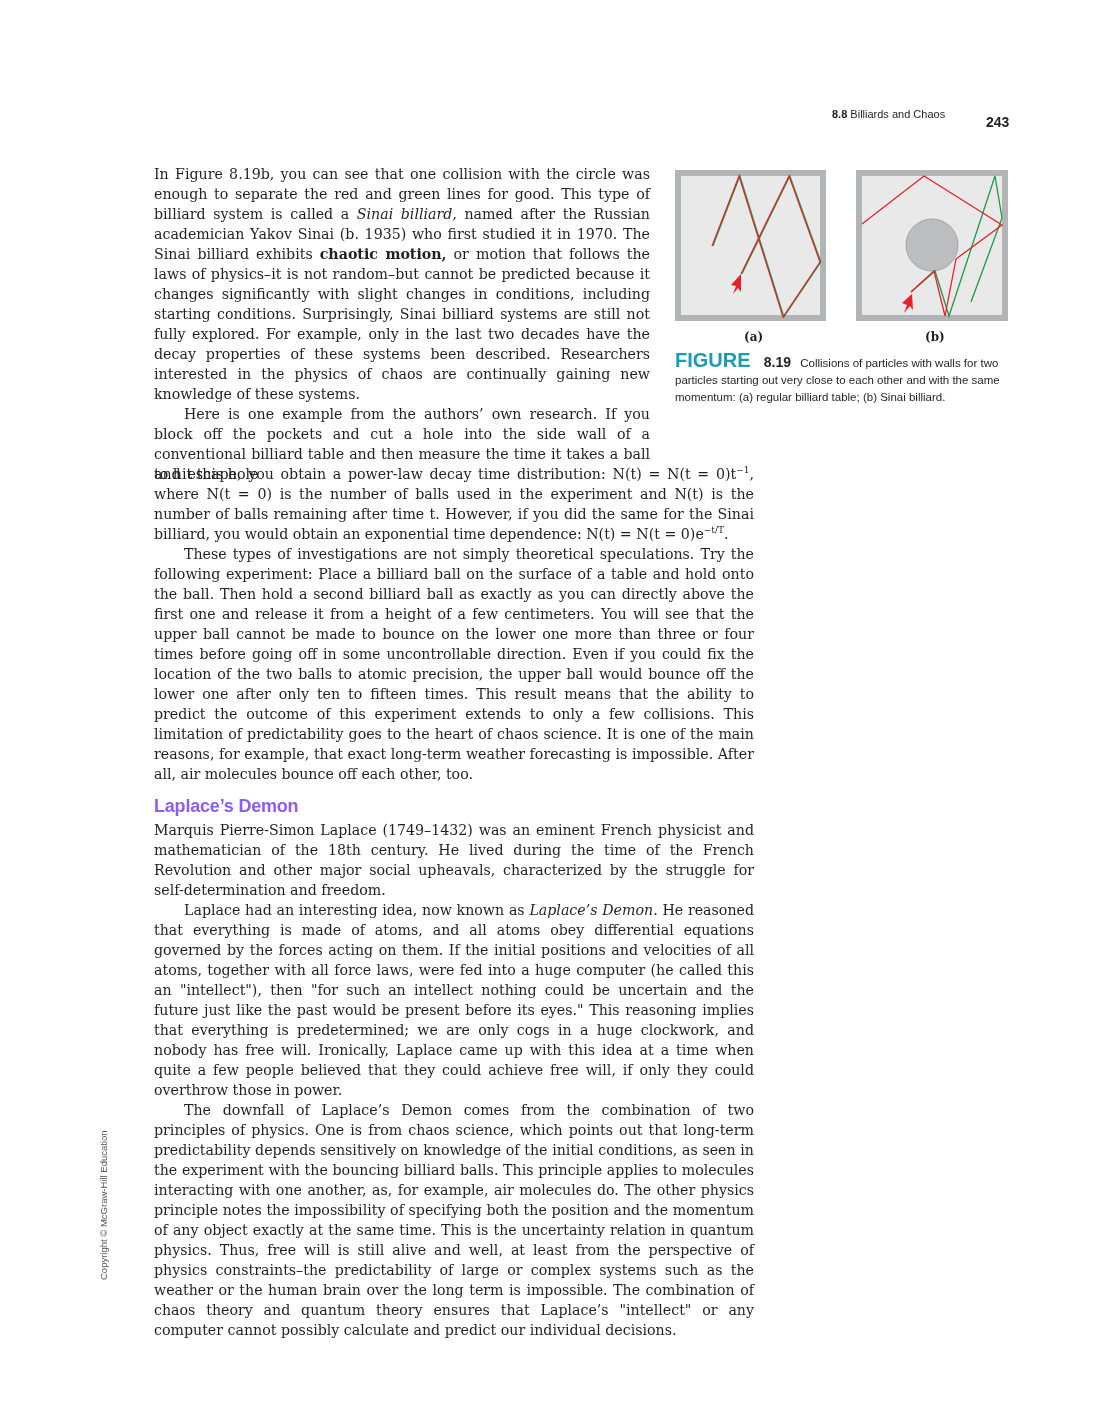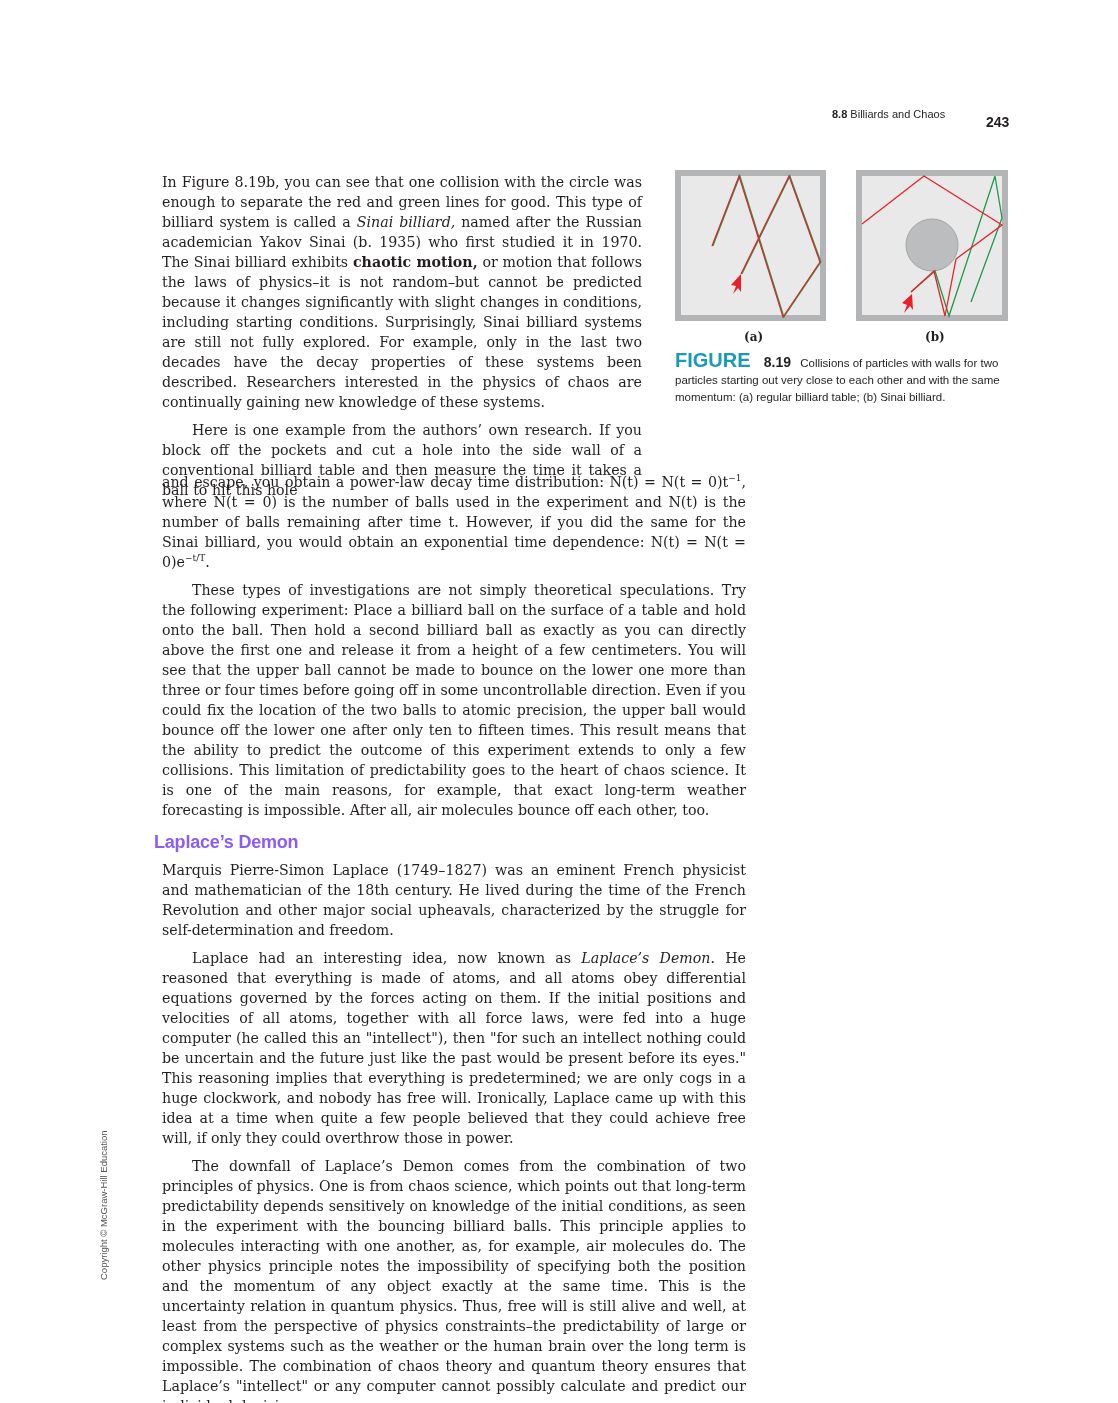--- a/index.html
+++ b/index.html
@@ -3,21 +3,21 @@
 <meta charset="utf-8">
 <style>
   html, body { margin:0; padding:0; }
   body { width:1118px; height:1403px; background:#ffffff; position:relative; overflow:hidden; color:#231f20; }
   .running-head { position:absolute; top:108px; left:832px; font-family:"Liberation Sans", sans-serif; font-size:11px; color:#231f20; }
   .running-head .sec { font-weight:bold; }
   .page-num { position:absolute; top:114px; left:986px; font-family:"Liberation Sans", sans-serif; font-size:14px; font-weight:bold; color:#231f20; }
   .body-text { font-family:"DejaVu Serif", serif; font-size:14.2px; line-height:20px; text-align:justify; color:#231f20; }
   .col-narrow { position:absolute; left:154px; top:164px; width:496px; }
   .col-wide { position:absolute; left:154px; top:464px; width:600px; }
-  .body-text p { margin:8px; }
+  .body-text p { margin:0; }
   .indent { text-indent:30px; }
   .body-text b { font-weight:bold; }
   .section-head { font-family:"Liberation Sans", sans-serif; font-weight:bold; font-size:18px; margin:12px 0 4px 0; color:#8b5cf6; letter-spacing:-0.2px; }
   .fig-a { position:absolute; left:675px; top:170px; width:151px; height:151px; }
   .fig-b { position:absolute; left:856px; top:170px; width:152px; height:151px; }
   .fig-label { position:absolute; font-family:"DejaVu Serif", serif; font-weight:bold; font-size:12px; color:#231f20; }
   .caption { position:absolute; left:675px; top:352px; width:340px; font-family:"Liberation Sans", sans-serif; font-size:11.5px; line-height:17px; color:#231f20; }
   .caption .fig-tag { color:#1a9bb5; font-weight:bold; font-size:20px; }
   .caption .fig-num { color:#231f20; font-weight:bold; font-size:14px; margin-right:6px;padding-left:10px; }
   .copyright { position:absolute; left:98px; top:1280px; transform-origin:0 0; transform:rotate(-90deg); font-family:"Liberation Sans", sans-serif; font-size:9.5px; color:#555; white-space:nowrap; }
@@ -61,18 +61,18 @@
 
 <div class="body-text col-narrow">
   <p><span>In Figure 8.19b, you can see that one collision with the circle was enough to separate the red and green lines for good. This type of billiard system is called a </span><i>Sinai billiard,</i><span> named after the Russian academician Yakov Sinai (b. 1935) who first studied it in 1970. The Sinai billiard exhibits </span><b>chaotic motion,</b><span> or motion that follows the laws of physics–it is not random–but cannot be predicted because it changes significantly with slight changes in conditions, including starting conditions. Surprisingly, Sinai billiard systems are still not fully explored. For example, only in the last two decades have the decay properties of these systems been described. Researchers interested in the physics of chaos are continually gaining new knowledge of these systems.</span></p>
   <p class="indent">Here is one example from the authors’ own research. If you block off the pockets and cut a hole into the side wall of a conventional billiard table and then measure the time it takes a ball to hit this hole</p>
 </div>
 
 <div class="body-text col-wide">
   <p><span>and escape, you obtain a power-law decay time distribution: N(t) = N(t = 0)t</span><sup>−1</sup><span>, where N(t = 0) is the number of balls used in the experiment and N(t) is the number of balls remaining after time t. However, if you did the same for the Sinai billiard, you would obtain an exponential time dependence: N(t) = N(t = 0)e</span><sup>−t/T</sup><span>.</span></p>
   <p class="indent">These types of investigations are not simply theoretical speculations. Try the following experiment: Place a billiard ball on the surface of a table and hold onto the ball. Then hold a second billiard ball as exactly as you can directly above the first one and release it from a height of a few centimeters. You will see that the upper ball cannot be made to bounce on the lower one more than three or four times before going off in some uncontrollable direction. Even if you could fix the location of the two balls to atomic precision, the upper ball would bounce off the lower one after only ten to fifteen times. This result means that the ability to predict the outcome of this experiment extends to only a few collisions. This limitation of predictability goes to the heart of chaos science. It is one of the main reasons, for example, that exact long-term weather forecasting is impossible. After all, air molecules bounce off each other, too.</p>
   <div class="section-head">Laplace’s Demon</div>
-  <p>Marquis Pierre-Simon Laplace (1749–1827) was an eminent French physicist and mathematician of the 18th century. He lived during the time of the French Revolution and other major social upheavals, characterized by the struggle for self-determination and freedom.</p>
+  <p>Marquis Pierre-Simon Laplace (1749–1432) was an eminent French physicist and mathematician of the 18th century. He lived during the time of the French Revolution and other major social upheavals, characterized by the struggle for self-determination and freedom.</p>
   <p class="indent"><span>Laplace had an interesting idea, now known as </span><i>Laplace’s Demon.</i><span> He reasoned that everything is made of atoms, and all atoms obey differential equations governed by the forces acting on them. If the initial positions and velocities of all atoms, together with all force laws, were fed into a huge computer (he called this an "intellect"), then "for such an intellect nothing could be uncertain and the future just like the past would be present before its eyes." This reasoning implies that everything is predetermined; we are only cogs in a huge clockwork, and nobody has free will. Ironically, Laplace came up with this idea at a time when quite a few people believed that they could achieve free will, if only they could overthrow those in power.</span></p>
   <p class="indent">The downfall of Laplace’s Demon comes from the combination of two principles of physics. One is from chaos science, which points out that long-term predictability depends sensitively on knowledge of the initial conditions, as seen in the experiment with the bouncing billiard balls. This principle applies to molecules interacting with one another, as, for example, air molecules do. The other physics principle notes the impossibility of specifying both the position and the momentum of any object exactly at the same time. This is the uncertainty relation in quantum physics. Thus, free will is still alive and well, at least from the perspective of physics constraints–the predictability of large or complex systems such as the weather or the human brain over the long term is impossible. The combination of chaos theory and quantum theory ensures that Laplace’s "intellect" or any computer cannot possibly calculate and predict our individual decisions.</p>
 </div>
 
 <div class="copyright">Copyright © McGraw-Hill Education</div>
 
 </body></html>

